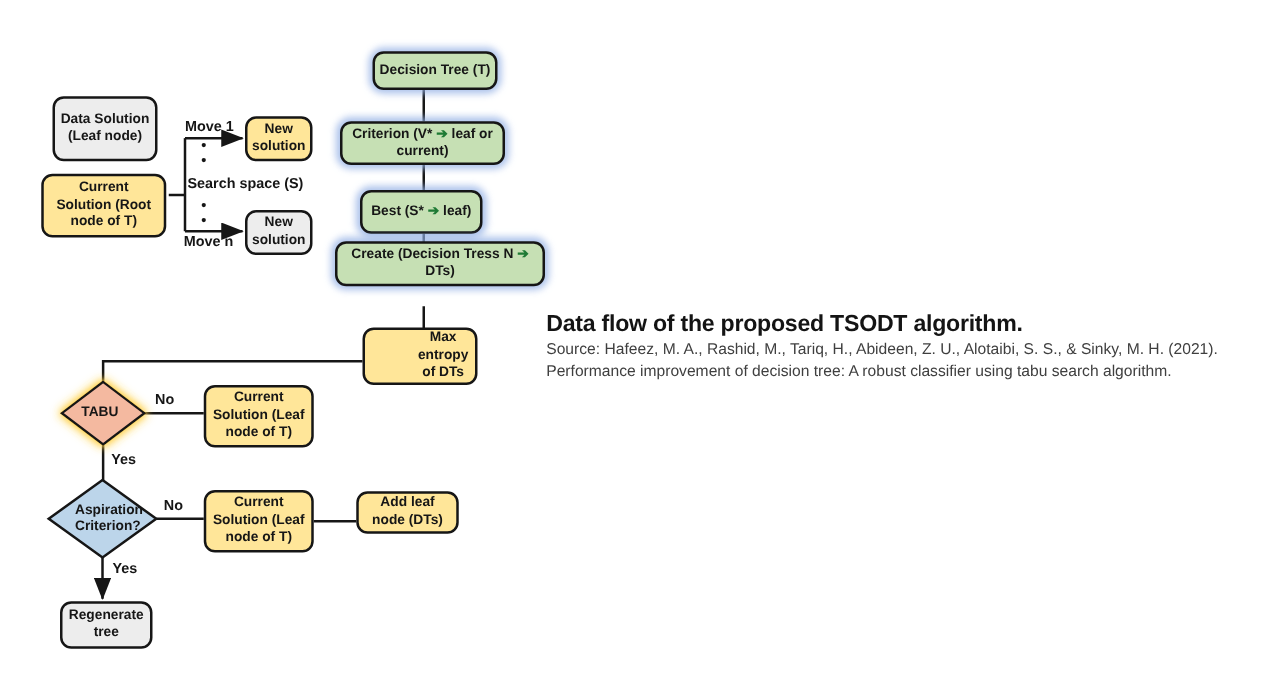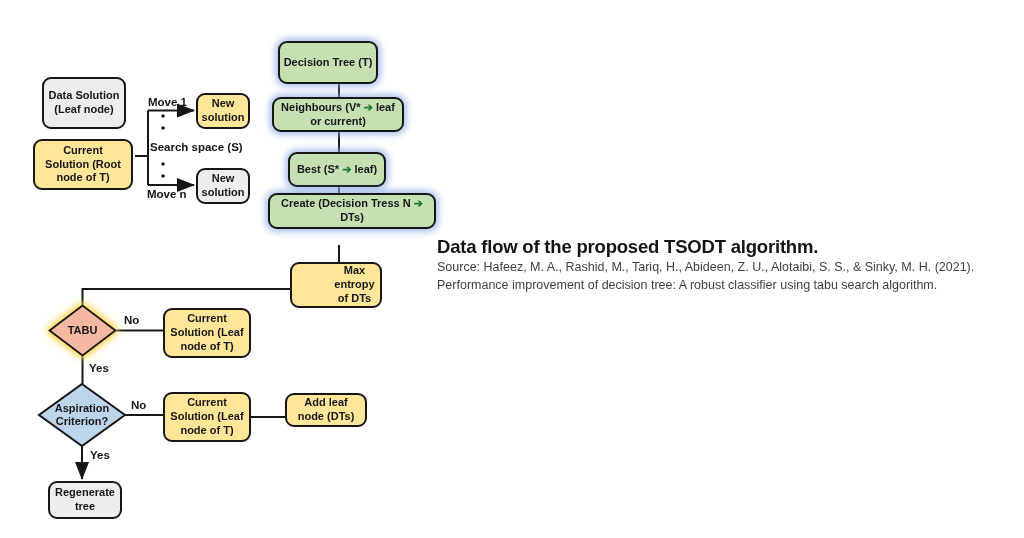--- a/index.html
+++ b/index.html
@@ -12,29 +12,30 @@
     position:absolute;box-sizing:border-box;border:2px solid #161616;border-radius:9px;
     display:flex;align-items:center;justify-content:center;text-align:center;
     font-weight:bold;font-size:11px;line-height:1.25;color:#161616;padding:2px 3px;
   }
   .green{background:#c6e0b4;box-shadow:0 0 6px 3px rgba(145,175,228,0.75);}
   .yellow{background:#ffe699;}
   .gray{background:#ededed;}
   .garrow{color:#1e7a34;font-weight:bold;}
   .dlabel{
     position:absolute;font-weight:bold;font-size:11px;line-height:1.2;color:#161616;
-    text-align:center;
+    text-align:left;
+    padding-left:13px;
   }
   .elabel{
     position:absolute;font-weight:bold;font-size:11.5px;line-height:1.1;color:#161616;
     white-space:nowrap;
   }
   #caption{position:absolute;left:437px;top:236px;width:575px;}
   #caption-title{
-    font-weight:bold;font-size:18.5px;letter-spacing:-0.2px;color:#141414;line-height:1.2;
+    font-weight:bold;font-size:18.5px;letter-spacing:-0.2px;color:#141414;line-height:1.2;margin-top:12px;
   }
   #caption-source{
     font-size:12.5px;line-height:1.45;color:#3f3f3f;width:565px;
   }
 </style>
 </head>
 <body>
 
 <div id="canvas">
 
@@ -85,25 +86,25 @@
   <div class="node yellow" style="left:196px;top:93px;width:54px;height:36px;">New solution</div>
 
   <div class="node gray" style="left:196px;top:168px;width:54px;height:36px;">New solution</div>
 
   <div class="elabel" style="left:148px;top:96px;">Move 1</div>
 
   <div class="elabel" style="left:150px;top:141px;">Search space (S)</div>
 
   <div class="elabel" style="left:147px;top:188px;">Move n</div>
 
-  <div class="node green" style="left:278px;top:41px;width:100px;height:43px;">Decision Tree (T)</div>
+  <div class="node green" style="left:298px;top:41px;width:100px;height:31px;">Decision Tree (T)</div>
 
   <div class="node green" style="left:272px;top:97px;width:132px;height:35px;padding:1px 3px;">
     <div>
-      <span>Neighbours (V*</span>
+      <span>Criterion (V*</span>
       <span class="garrow">➔</span>
       <span>leaf or current)</span>
     </div>
   </div>
 
   <div class="node green" style="left:288px;top:152px;width:98px;height:35px;">
     <div>
       <span>Best (S*</span>
       <span class="garrow">➔</span>
       <span>leaf)</span>

